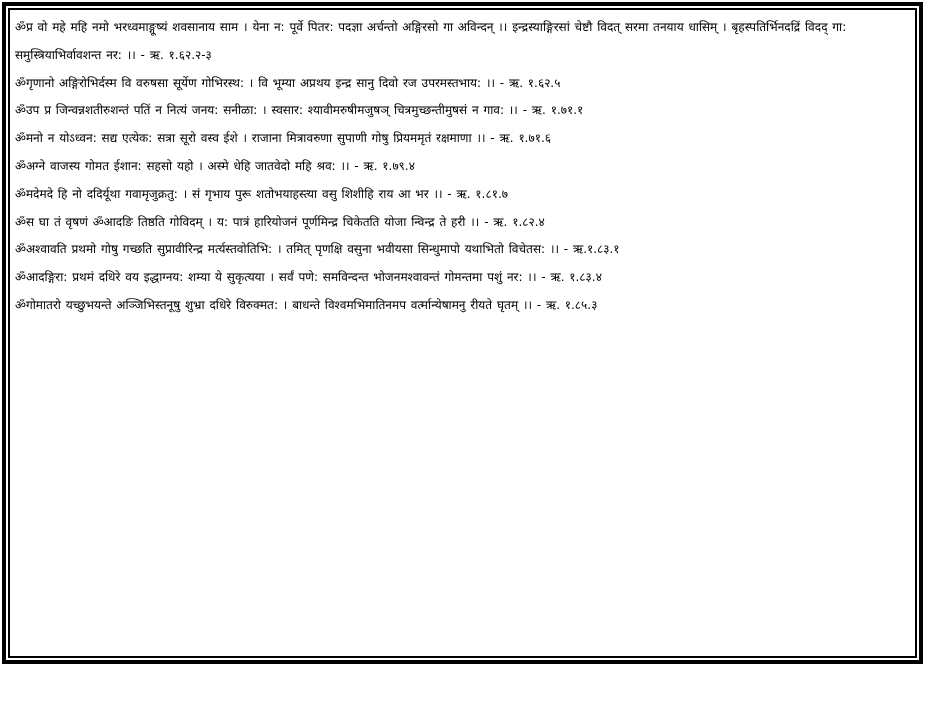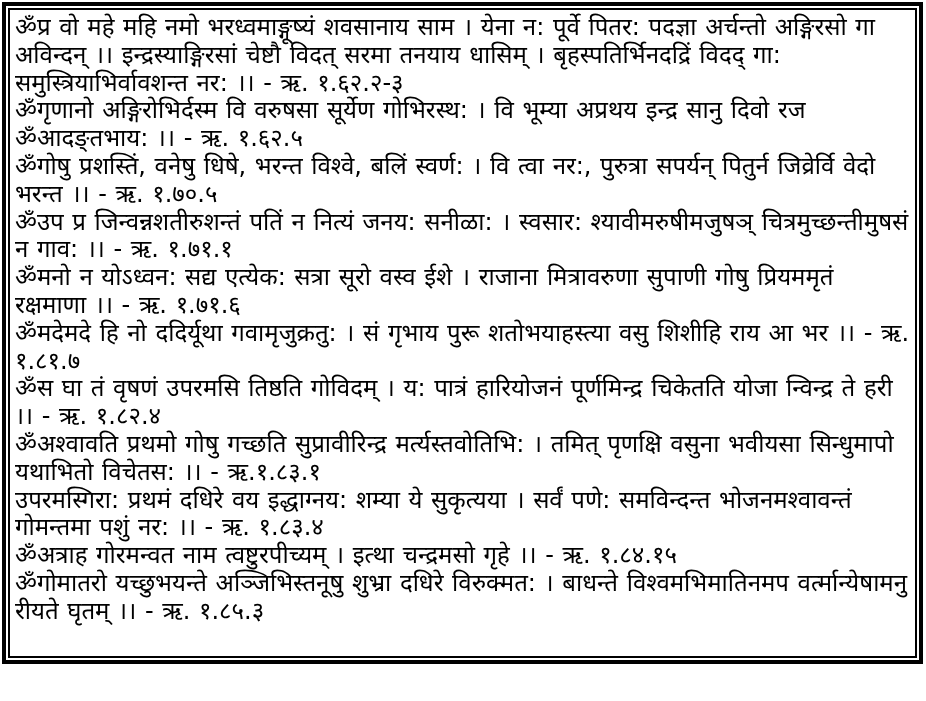--- a/index.html
+++ b/index.html
@@ -28,45 +28,44 @@
   .frame-inner {
     margin: 2px;
     border: 2px solid #000000;
     padding: 4px 5px 2px 5px;
     height: 640px;
     overflow: hidden;
     box-sizing: content-box;
   }
   .verses {
     color: #000000;
-    font-size: 24px;
+    font-size: 12px;
     line-height: 27.8px;
     text-align: left;
   }
   .verses p {
     margin: 0;
     padding: 0;
     word-spacing: 1px;
   }
 </style>
 </head>
 <body>
 
 <div class="page">
   <div class="frame-outer">
     <div class="frame-inner">
       <div class="verses">
         <p>ॐप्र वो महे महि नमो भरध्वमाङ्गूष्यं शवसानाय साम । येना न: पूर्वे पितर: पदज्ञा अर्चन्तो अङ्गिरसो गा अविन्दन् ।। इन्द्रस्याङ्गिरसां चेष्टौ विदत् सरमा तनयाय धासिम् । बृहस्पतिर्भिनदद्रिं विदद् गा: समुस्त्रियाभिर्वावशन्त नर: ।। - ऋ. १.६२.२-३</p>
-        <p>ॐगृणानो अङ्गिरोभिर्दस्म वि वरुषसा सूर्येण गोभिरस्थ: । वि भूम्या अप्रथय इन्द्र सानु दिवो रज ॐआदङ्तभाय: ।। - ऋ. १.६२.५</p>
-        <p>ॐगोषु प्रशस्तिं, वनेषु धिषे, भरन्त विश्वे, बलिं स्वर्ण: । वि त्वा नर:, पुरुत्रा सपर्यन् पितुर्न जिव्रेर्वि वेदो भरन्त ।। - ऋ. १.७०.५</p>
+        <p>ॐगृणानो अङ्गिरोभिर्दस्म वि वरुषसा सूर्येण गोभिरस्थ: । वि भूम्या अप्रथय इन्द्र सानु दिवो रज उपरमस्तभाय: ।। - ऋ. १.६२.५</p>
         <p>ॐउप प्र जिन्वन्नशतीरुशन्तं पतिं न नित्यं जनय: सनीळा: । स्वसार: श्यावीमरुषीमजुषञ् चित्रमुच्छन्तीमुषसं न गाव: ।। - ऋ. १.७१.१</p>
         <p>ॐमनो न योऽध्वन: सद्य एत्येक: सत्रा सूरो वस्व ईशे । राजाना मित्रावरुणा सुपाणी गोषु प्रियममृतं रक्षमाणा ।। - ऋ. १.७१.६</p>
+        <p>ॐअग्ने वाजस्य गोमत ईशान: सहसो यहो । अस्मे धेहि जातवेदो महि श्रव: ।। - ऋ. १.७९.४</p>
         <p>ॐमदेमदे हि नो ददिर्यूथा गवामृजुक्रतु: । सं गृभाय पुरू शतोभयाहस्त्या वसु शिशीहि राय आ भर ।। - ऋ. १.८१.७</p>
-        <p>ॐस घा तं वृषणं उपरमसि तिष्ठति गोविदम् । य: पात्रं हारियोजनं पूर्णमिन्द्र चिकेतति योजा न्विन्द्र ते हरी ।। - ऋ. १.८२.४</p>
+        <p>ॐस घा तं वृषणं ॐआदङि तिष्ठति गोविदम् । य: पात्रं हारियोजनं पूर्णमिन्द्र चिकेतति योजा न्विन्द्र ते हरी ।। - ऋ. १.८२.४</p>
         <p>ॐअश्वावति प्रथमो गोषु गच्छति सुप्रावीरिन्द्र मर्त्यस्तवोतिभि: । तमित् पृणक्षि वसुना भवीयसा सिन्धुमापो यथाभितो विचेतस: ।। - ऋ.१.८३.१</p>
-        <p>उपरमस्गिरा: प्रथमं दधिरे वय इद्धाग्नय: शम्या ये सुकृत्यया । सर्वं पणे: समविन्दन्त भोजनमश्वावन्तं गोमन्तमा पशुं नर: ।। - ऋ. १.८३.४</p>
-        <p>ॐअत्राह गोरमन्वत नाम त्वष्टुरपीच्यम् । इत्था चन्द्रमसो गृहे ।। - ऋ. १.८४.१५</p>
+        <p>ॐआदङ्गिरा: प्रथमं दधिरे वय इद्धाग्नय: शम्या ये सुकृत्यया । सर्वं पणे: समविन्दन्त भोजनमश्वावन्तं गोमन्तमा पशुं नर: ।। - ऋ. १.८३.४</p>
         <p>ॐगोमातरो यच्छुभयन्ते अञ्जिभिस्तनूषु शुभ्रा दधिरे विरुक्मत: । बाधन्ते विश्वमभिमातिनमप वर्त्मान्येषामनु रीयते घृतम् ।। - ऋ. १.८५.३</p>
 
       </div>
     </div>
   </div>
 </div>
 
 </body></html>

